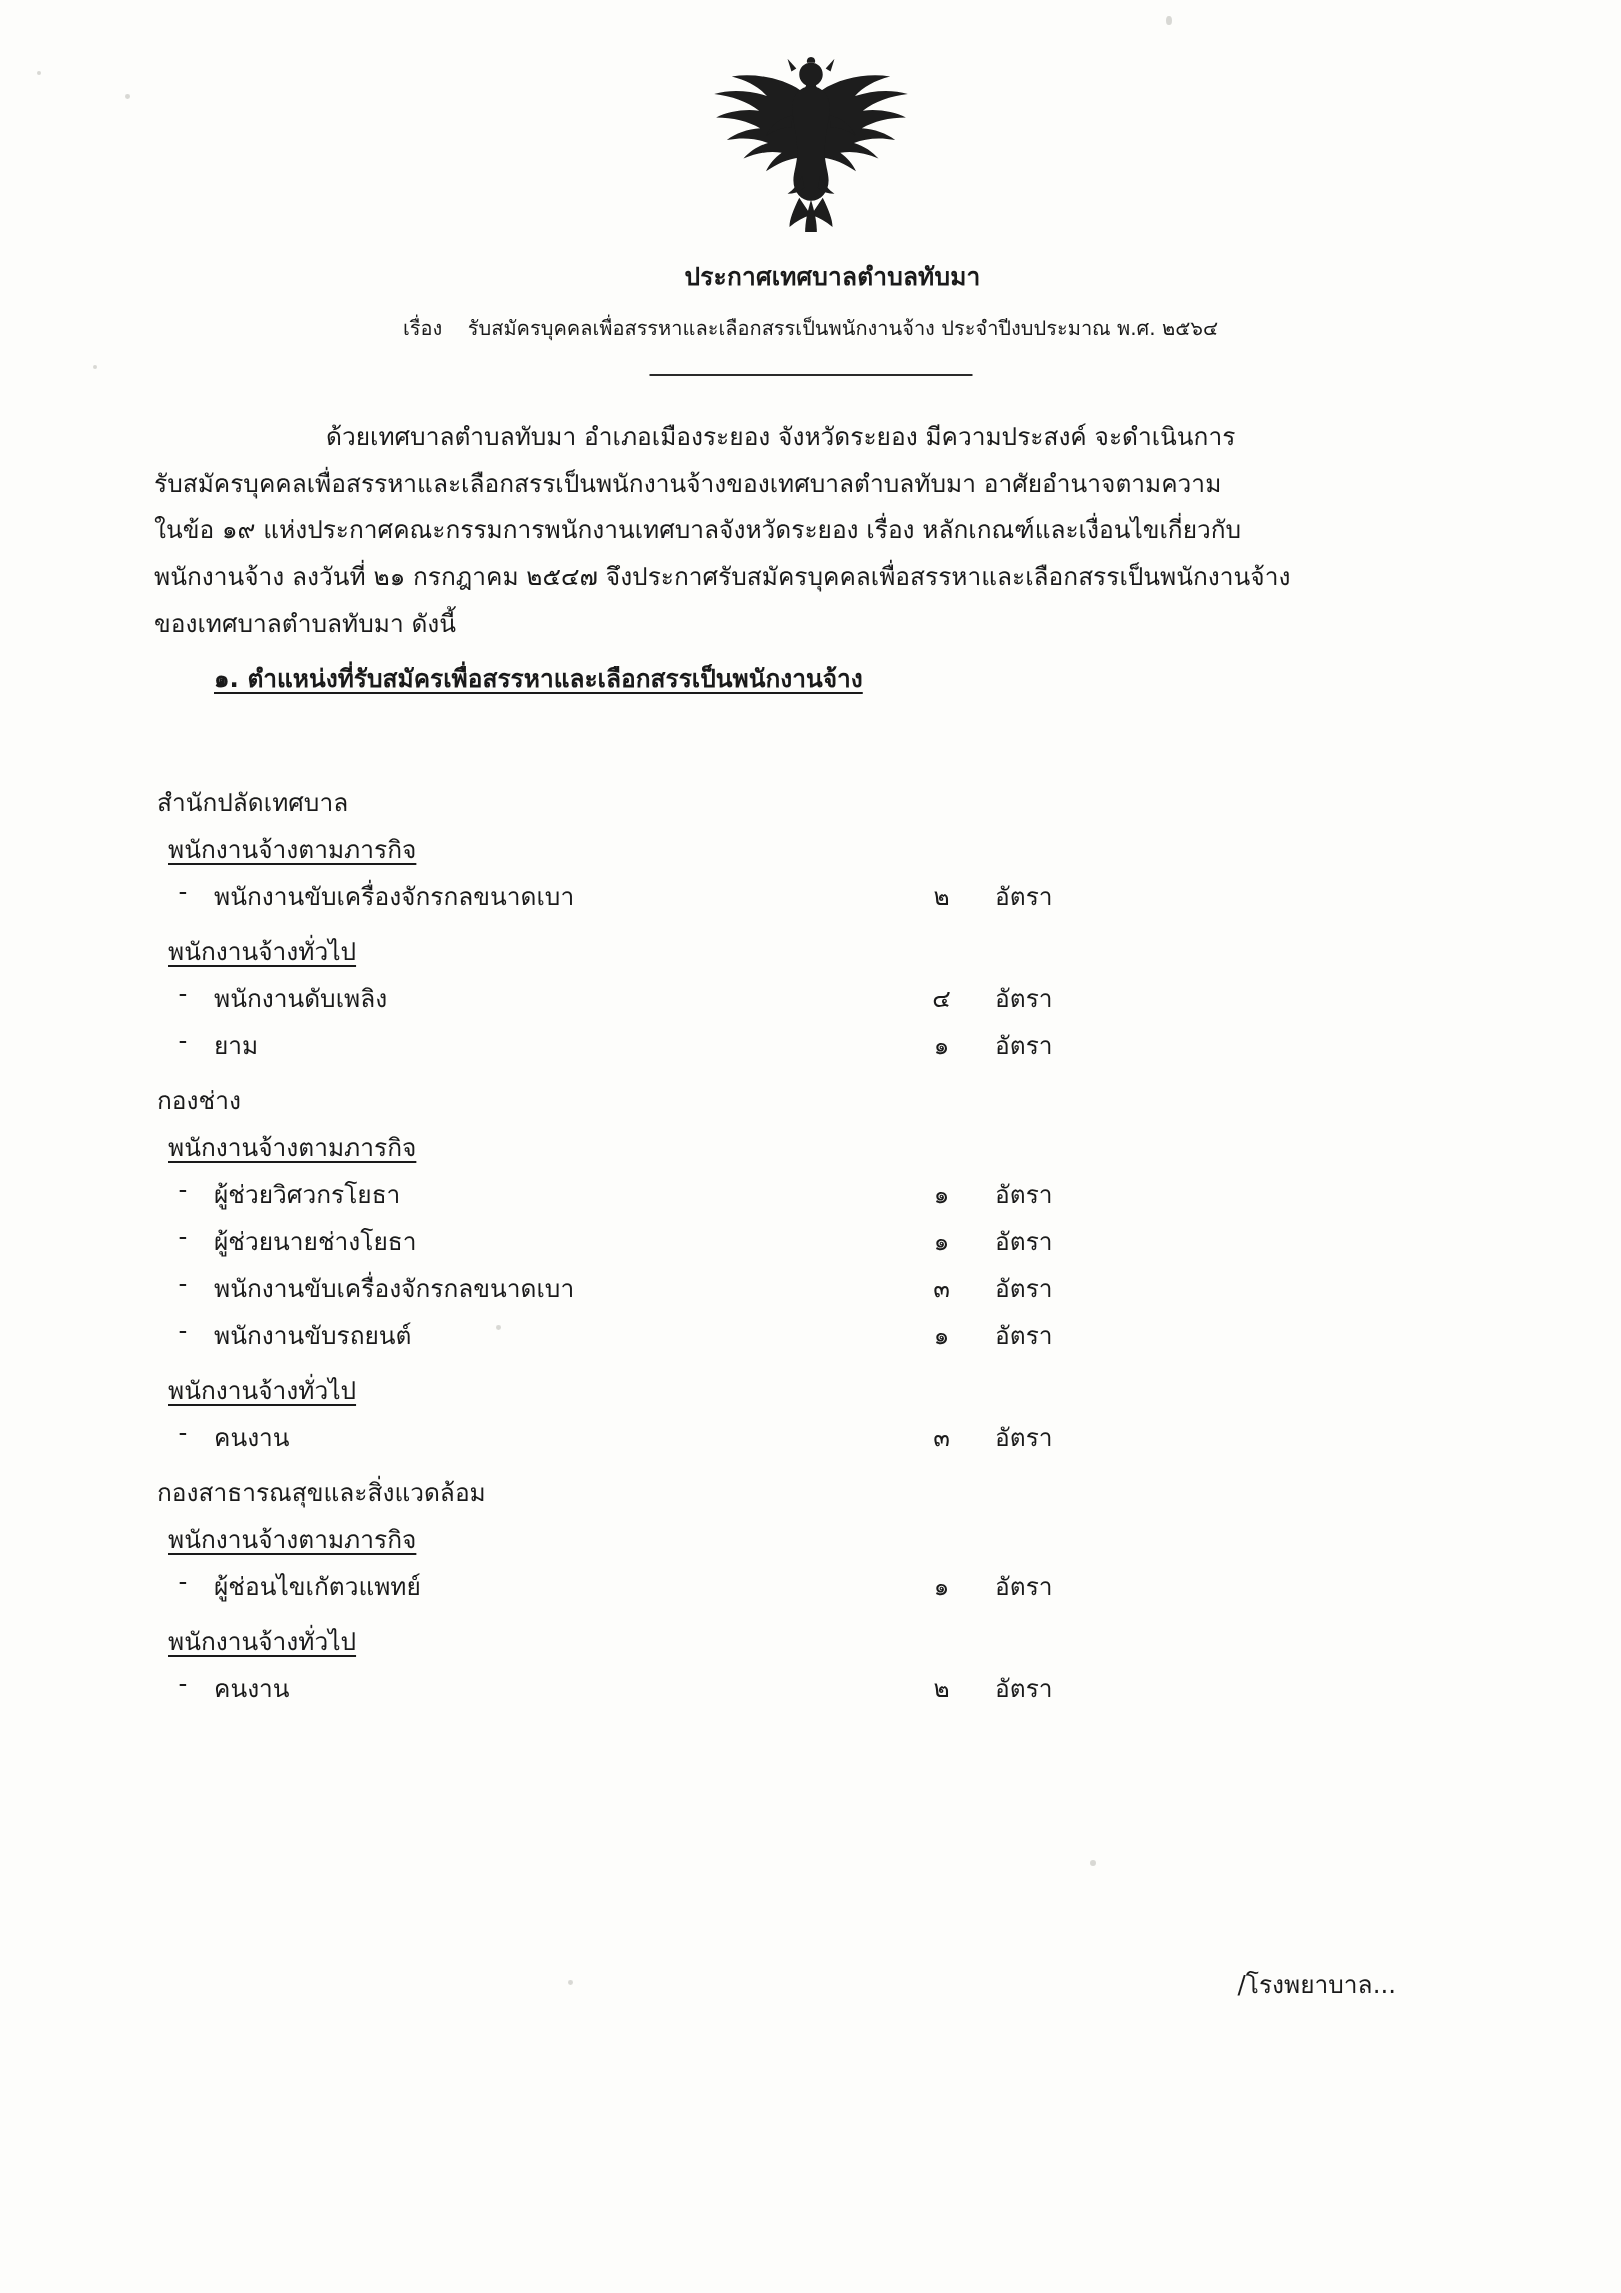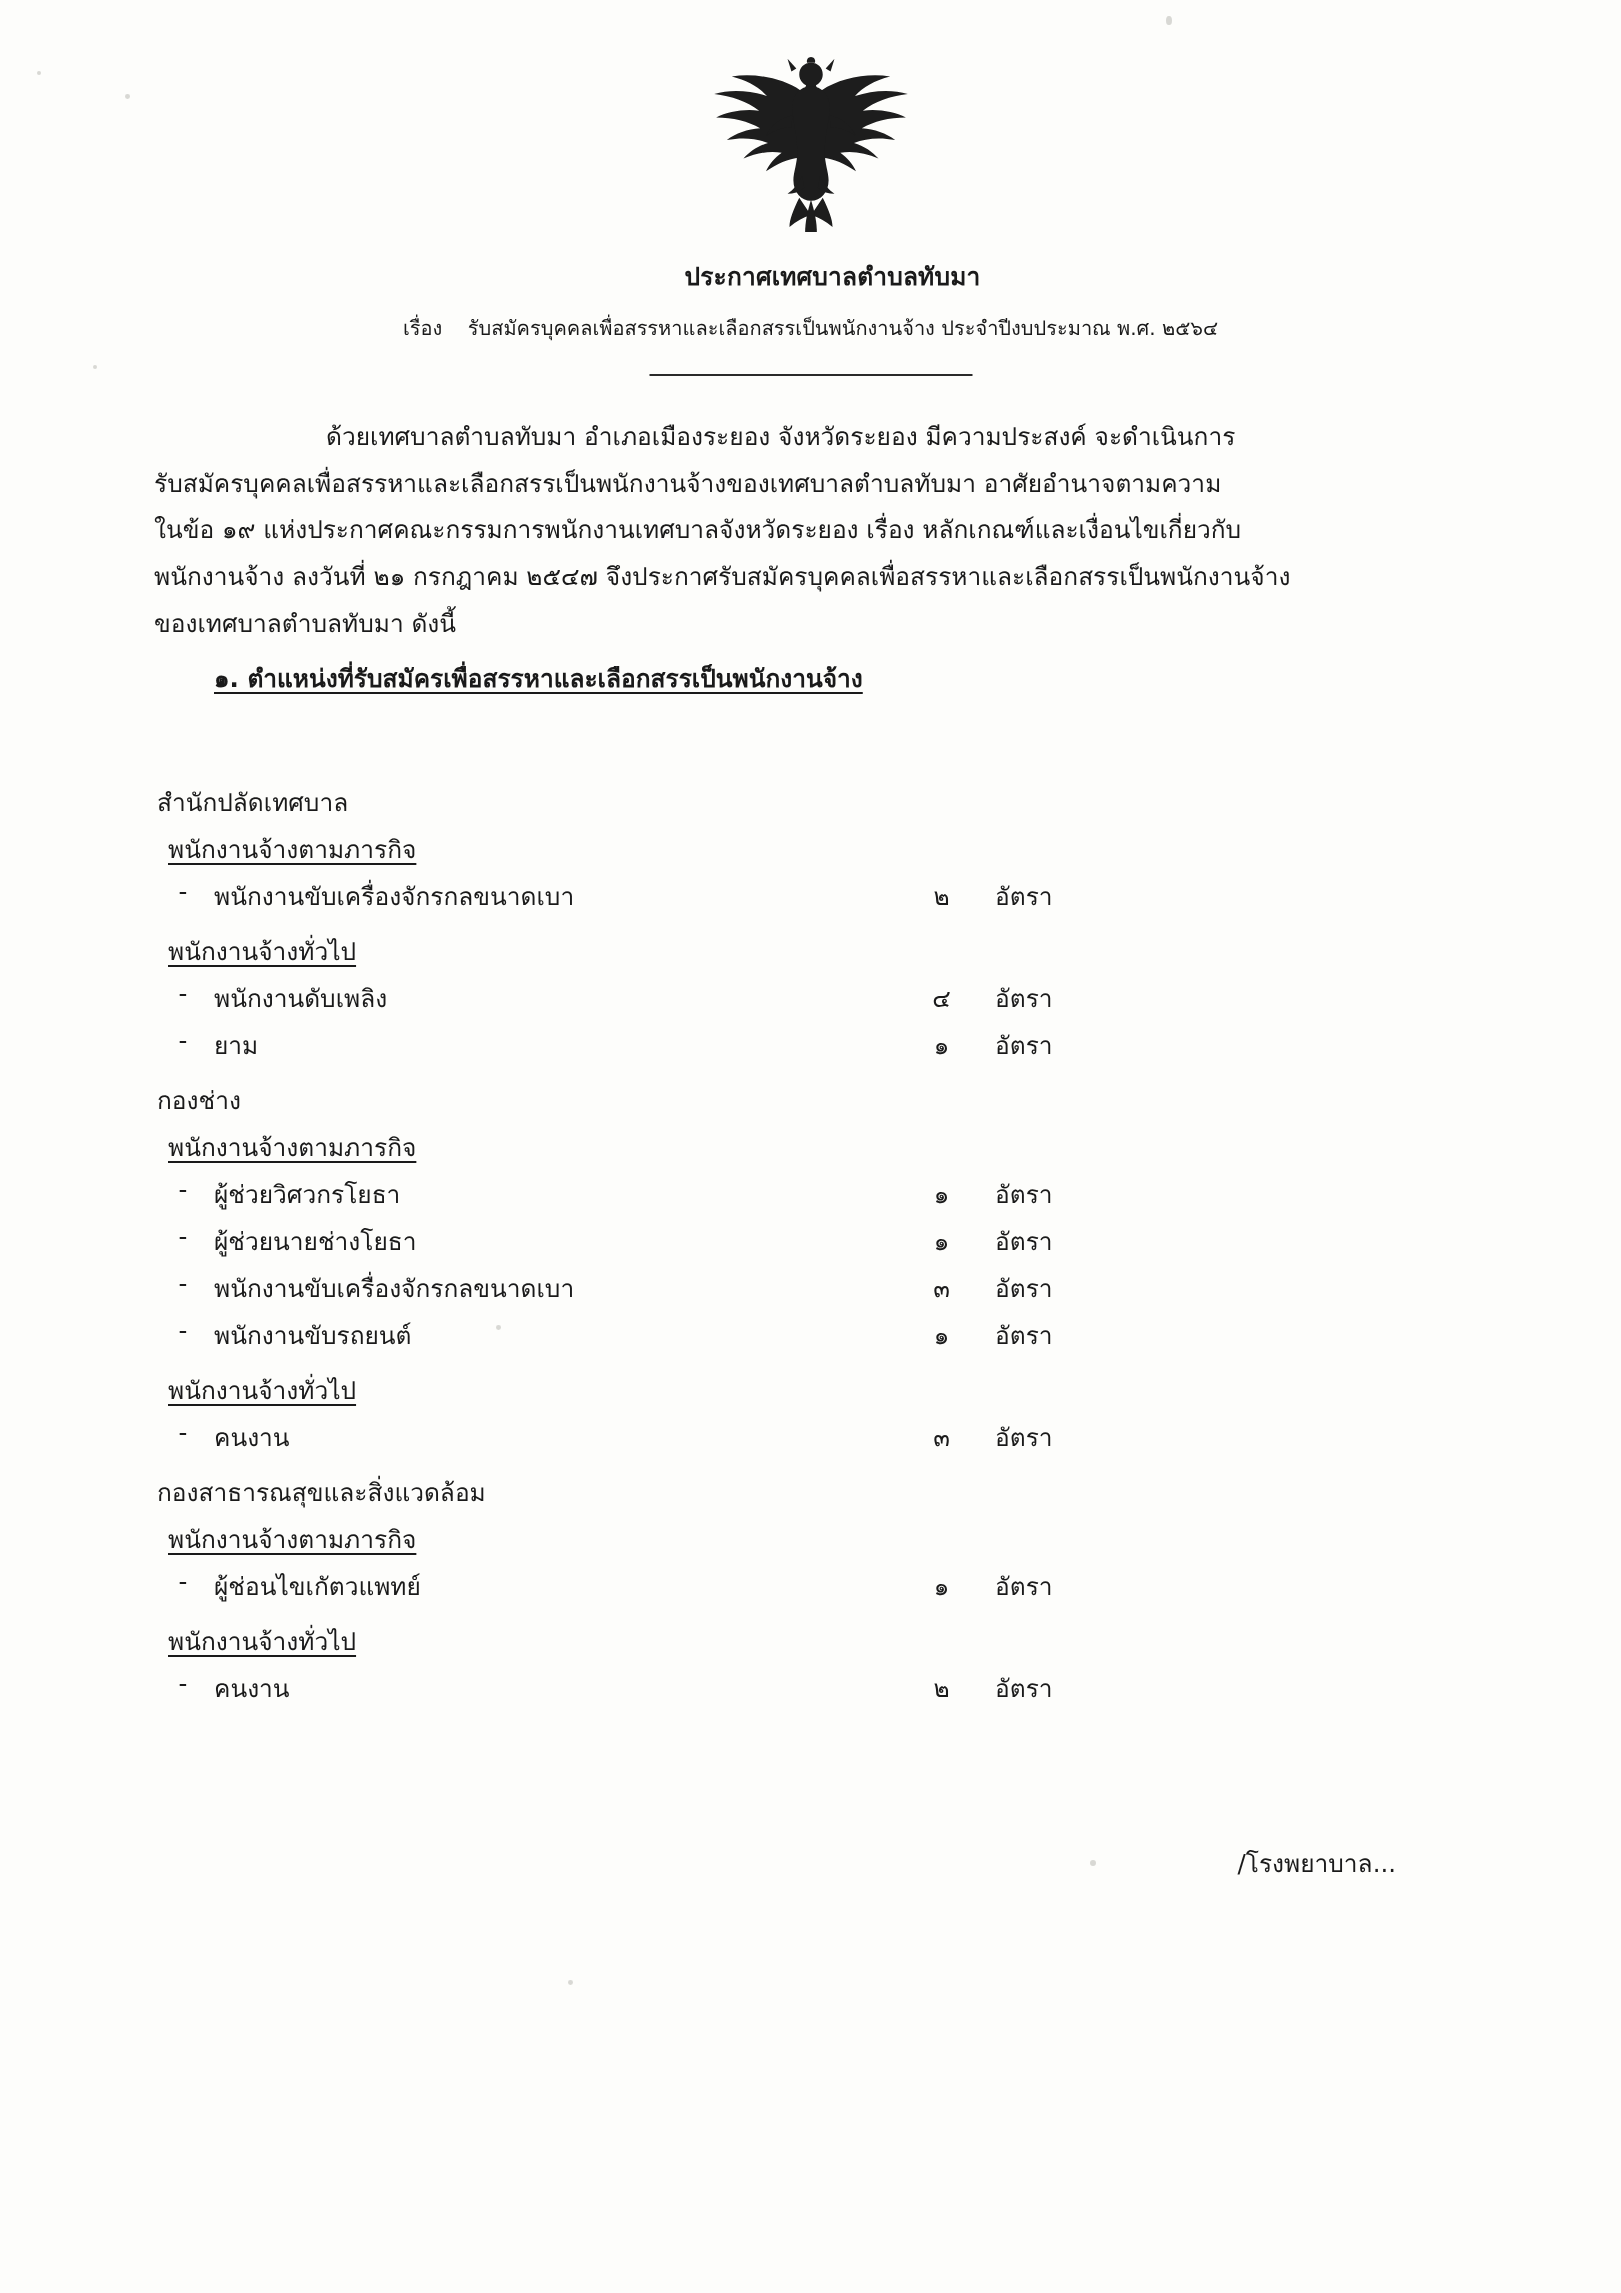--- a/index.html
+++ b/index.html
@@ -142,21 +142,21 @@
     position: absolute;
     left: 838px;
     top: 0;
   }
   .row.tall { height: 55px; }
 
   
   .footer-note {
     position: absolute;
     right: 225px;
-    top: 1844px;
+    top: 1965px;
     font-size: 24.5px;
   }
 </style>
 </head>
 <body>
 
 <div class="page">
 
   <div class="speck" style="left:37px;  top:71px;  width:3.9px; height:3.9px;"></div>
   <div class="speck" style="left:125px; top:94px;  width:4.9px; height:4.9px;"></div>

